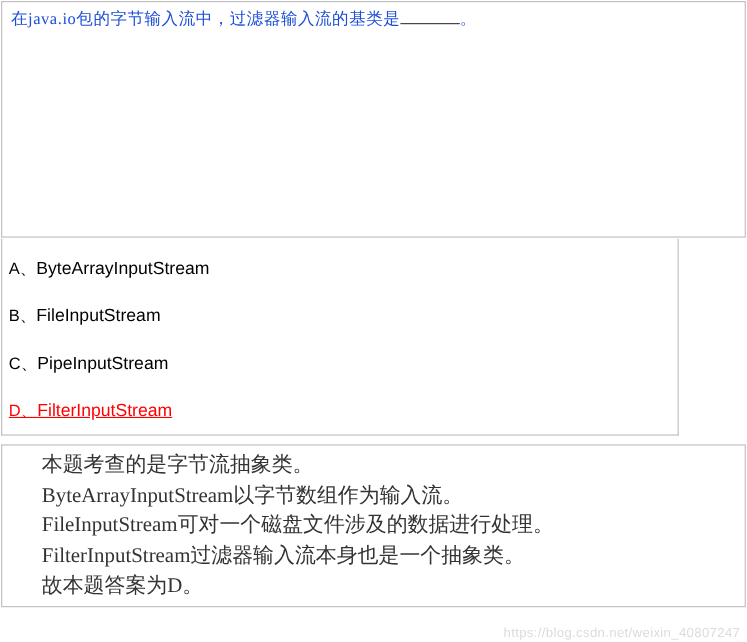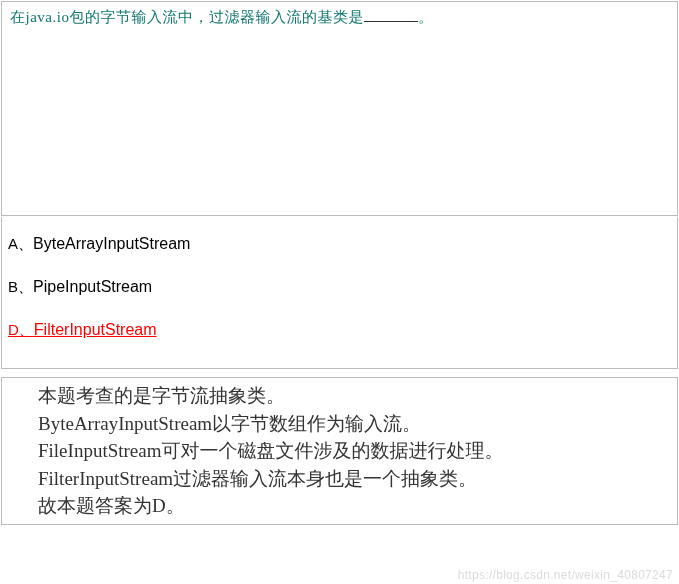--- a/index.html
+++ b/index.html
@@ -14,31 +14,31 @@
     font-family: "Microsoft YaHei", Arial, sans-serif;
     position: relative;
   }
   .question-box {
     border: 1px solid #bbb;
     width: 677px;
     height: 215px;
     margin: 1px;
     padding: 6px 8px;
     font-size: 15px;
-    color: #0f766e;
+    color: #1d4ed8;
     font-family: SimSun, serif;
     letter-spacing: 0.5px;
   }
   .answers-box {
     border-left: 1px solid #bbb;
     border-right: 1px solid #bbb;
     border-bottom: 1px solid #bbb;
-    width: 677px;
+    width: 616px;
     margin: 0 1px;
-    padding: 18px 6px 24px 6px;
+    padding: 18px 6px 8px 6px;
   }
   .answer-item {
     font-size: 16px;
     color: #000;
     margin-bottom: 24px;
     font-family: Arial, "Microsoft YaHei", sans-serif;
   }
   .answer-item:last-child {
     margin-bottom: 4px;
   }
@@ -82,21 +82,24 @@
 
 <div class="question-box">
   <span>在java.io包的字节输入流中，过滤器输入流的基类是</span><span class="blank"></span><span>。</span>
 </div>
 
 <div class="answers-box">
   <div class="answer-item">
     <span class="answer-label">A、</span><span>ByteArrayInputStream</span>
   </div>
   <div class="answer-item">
-    <span class="answer-label">B、</span><span>PipeInputStream</span>
+    <span class="answer-label">B、</span><span>FileInputStream</span>
+  </div>
+  <div class="answer-item">
+    <span class="answer-label">C、</span><span>PipeInputStream</span>
   </div>
   <div class="answer-item correct">
     <span class="answer-label">D、</span><span>FilterInputStream</span>
   </div>
 </div>
 
 <div class="explanation-box">
   <div>本题考查的是字节流抽象类。</div>
   <div>ByteArrayInputStream以字节数组作为输入流。</div>
   <div>FileInputStream可对一个磁盘文件涉及的数据进行处理。</div>

